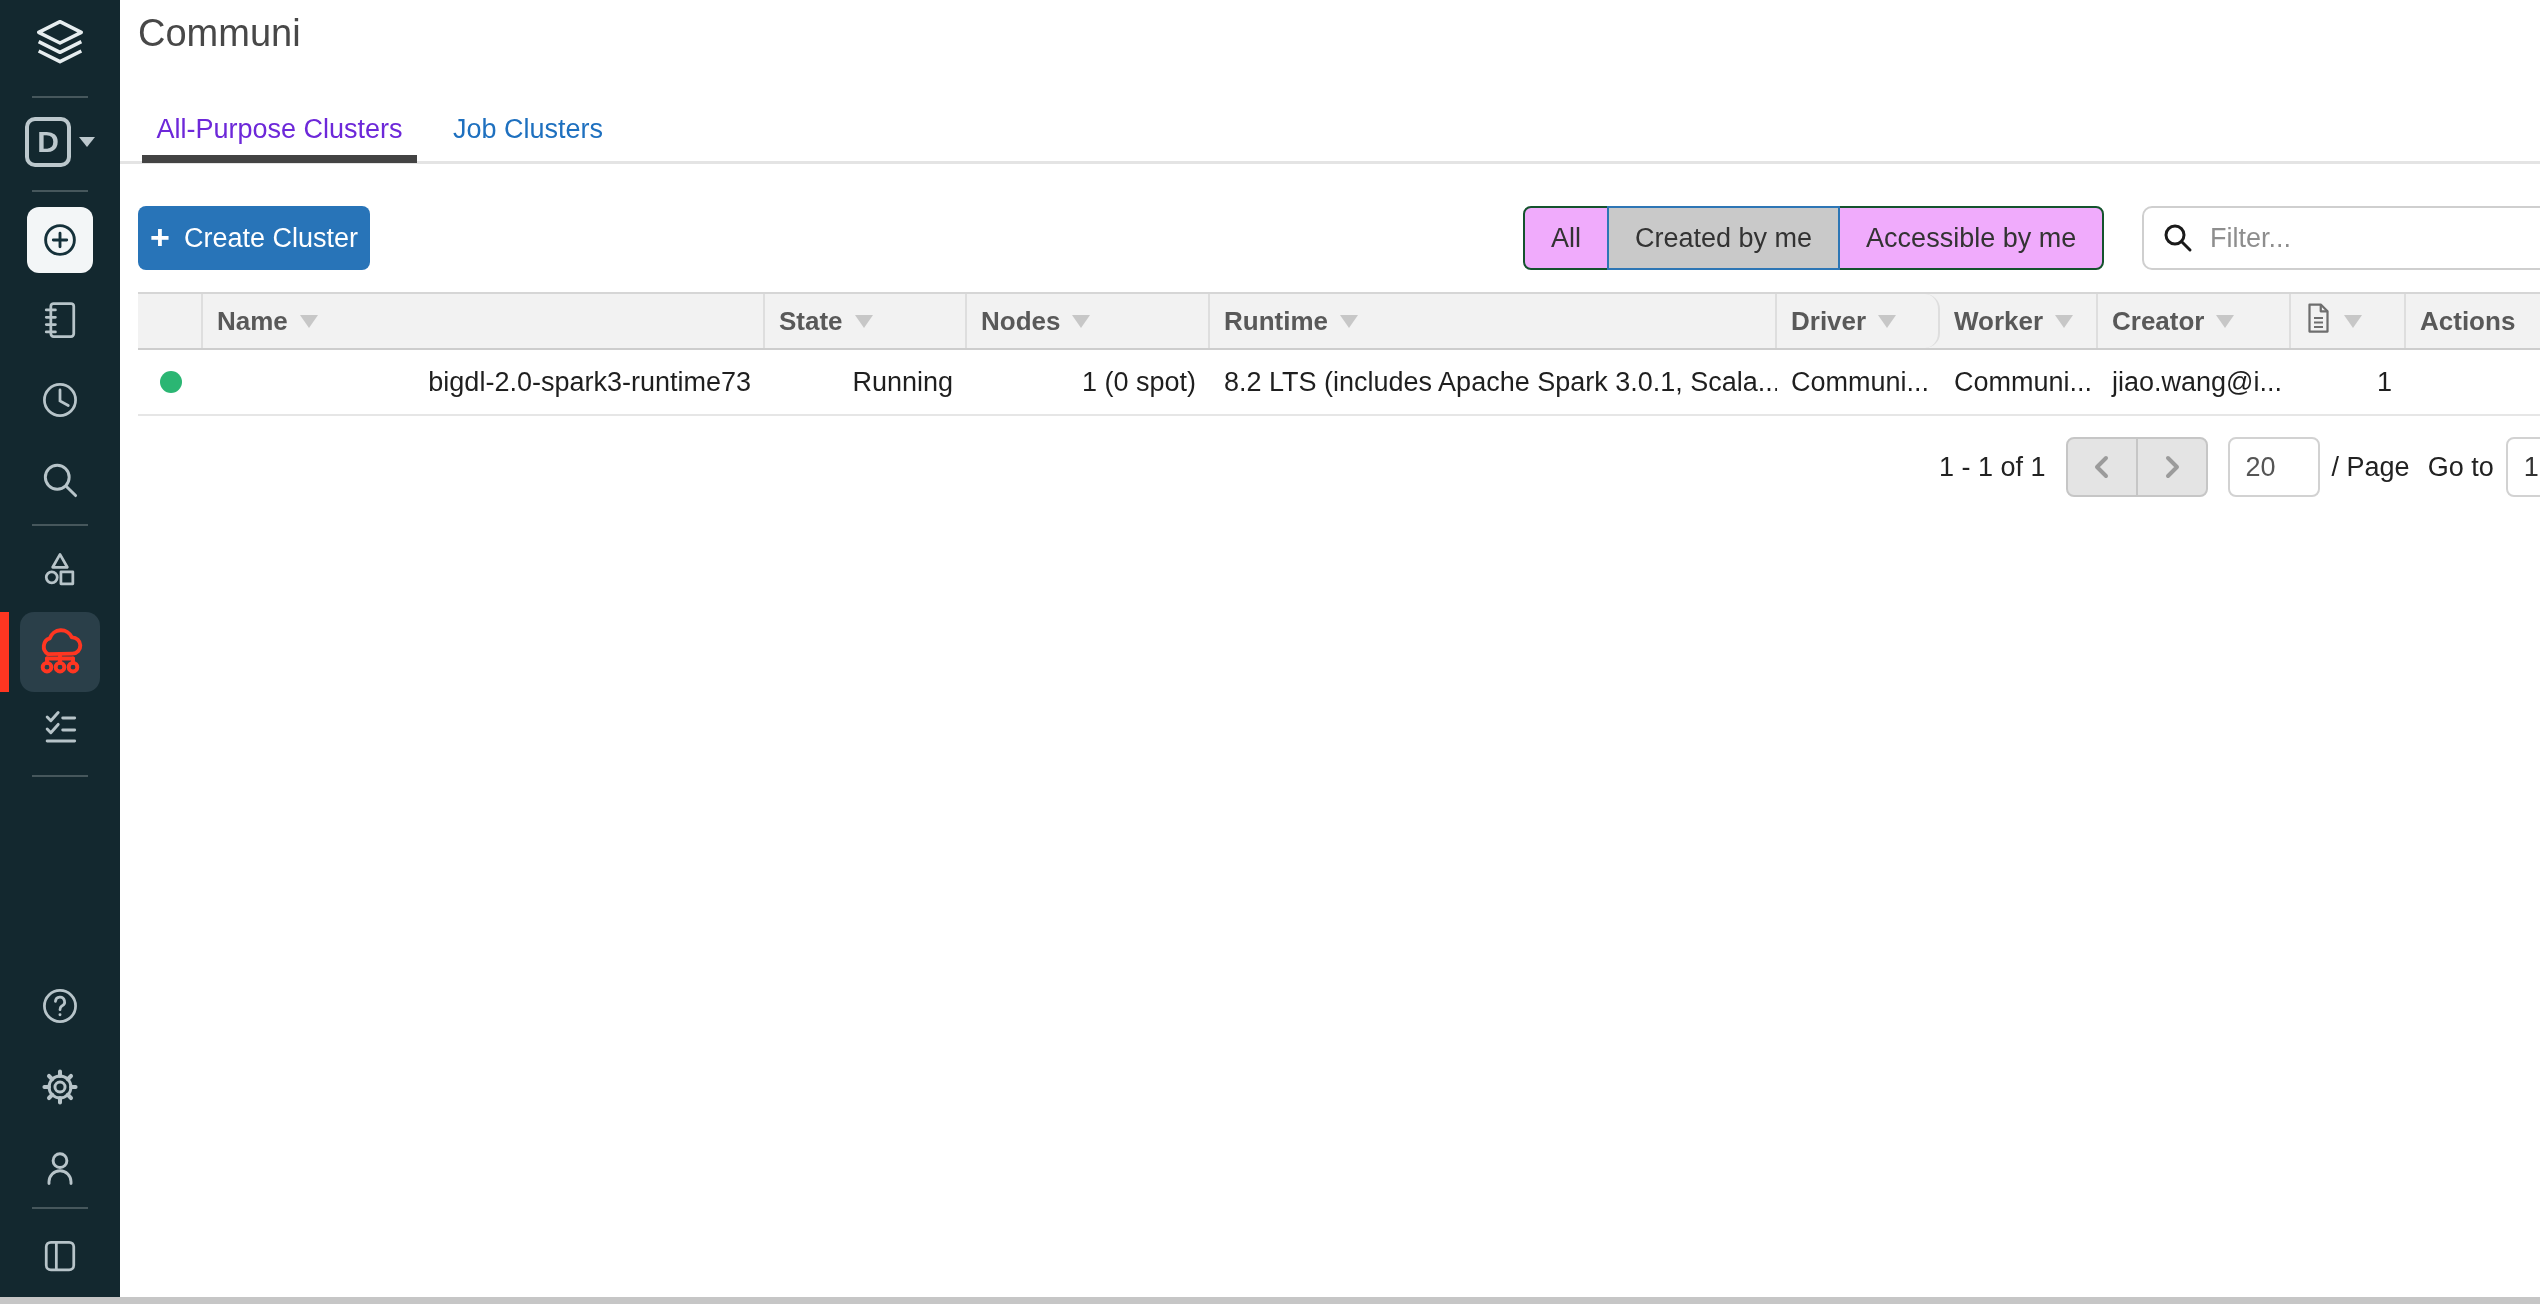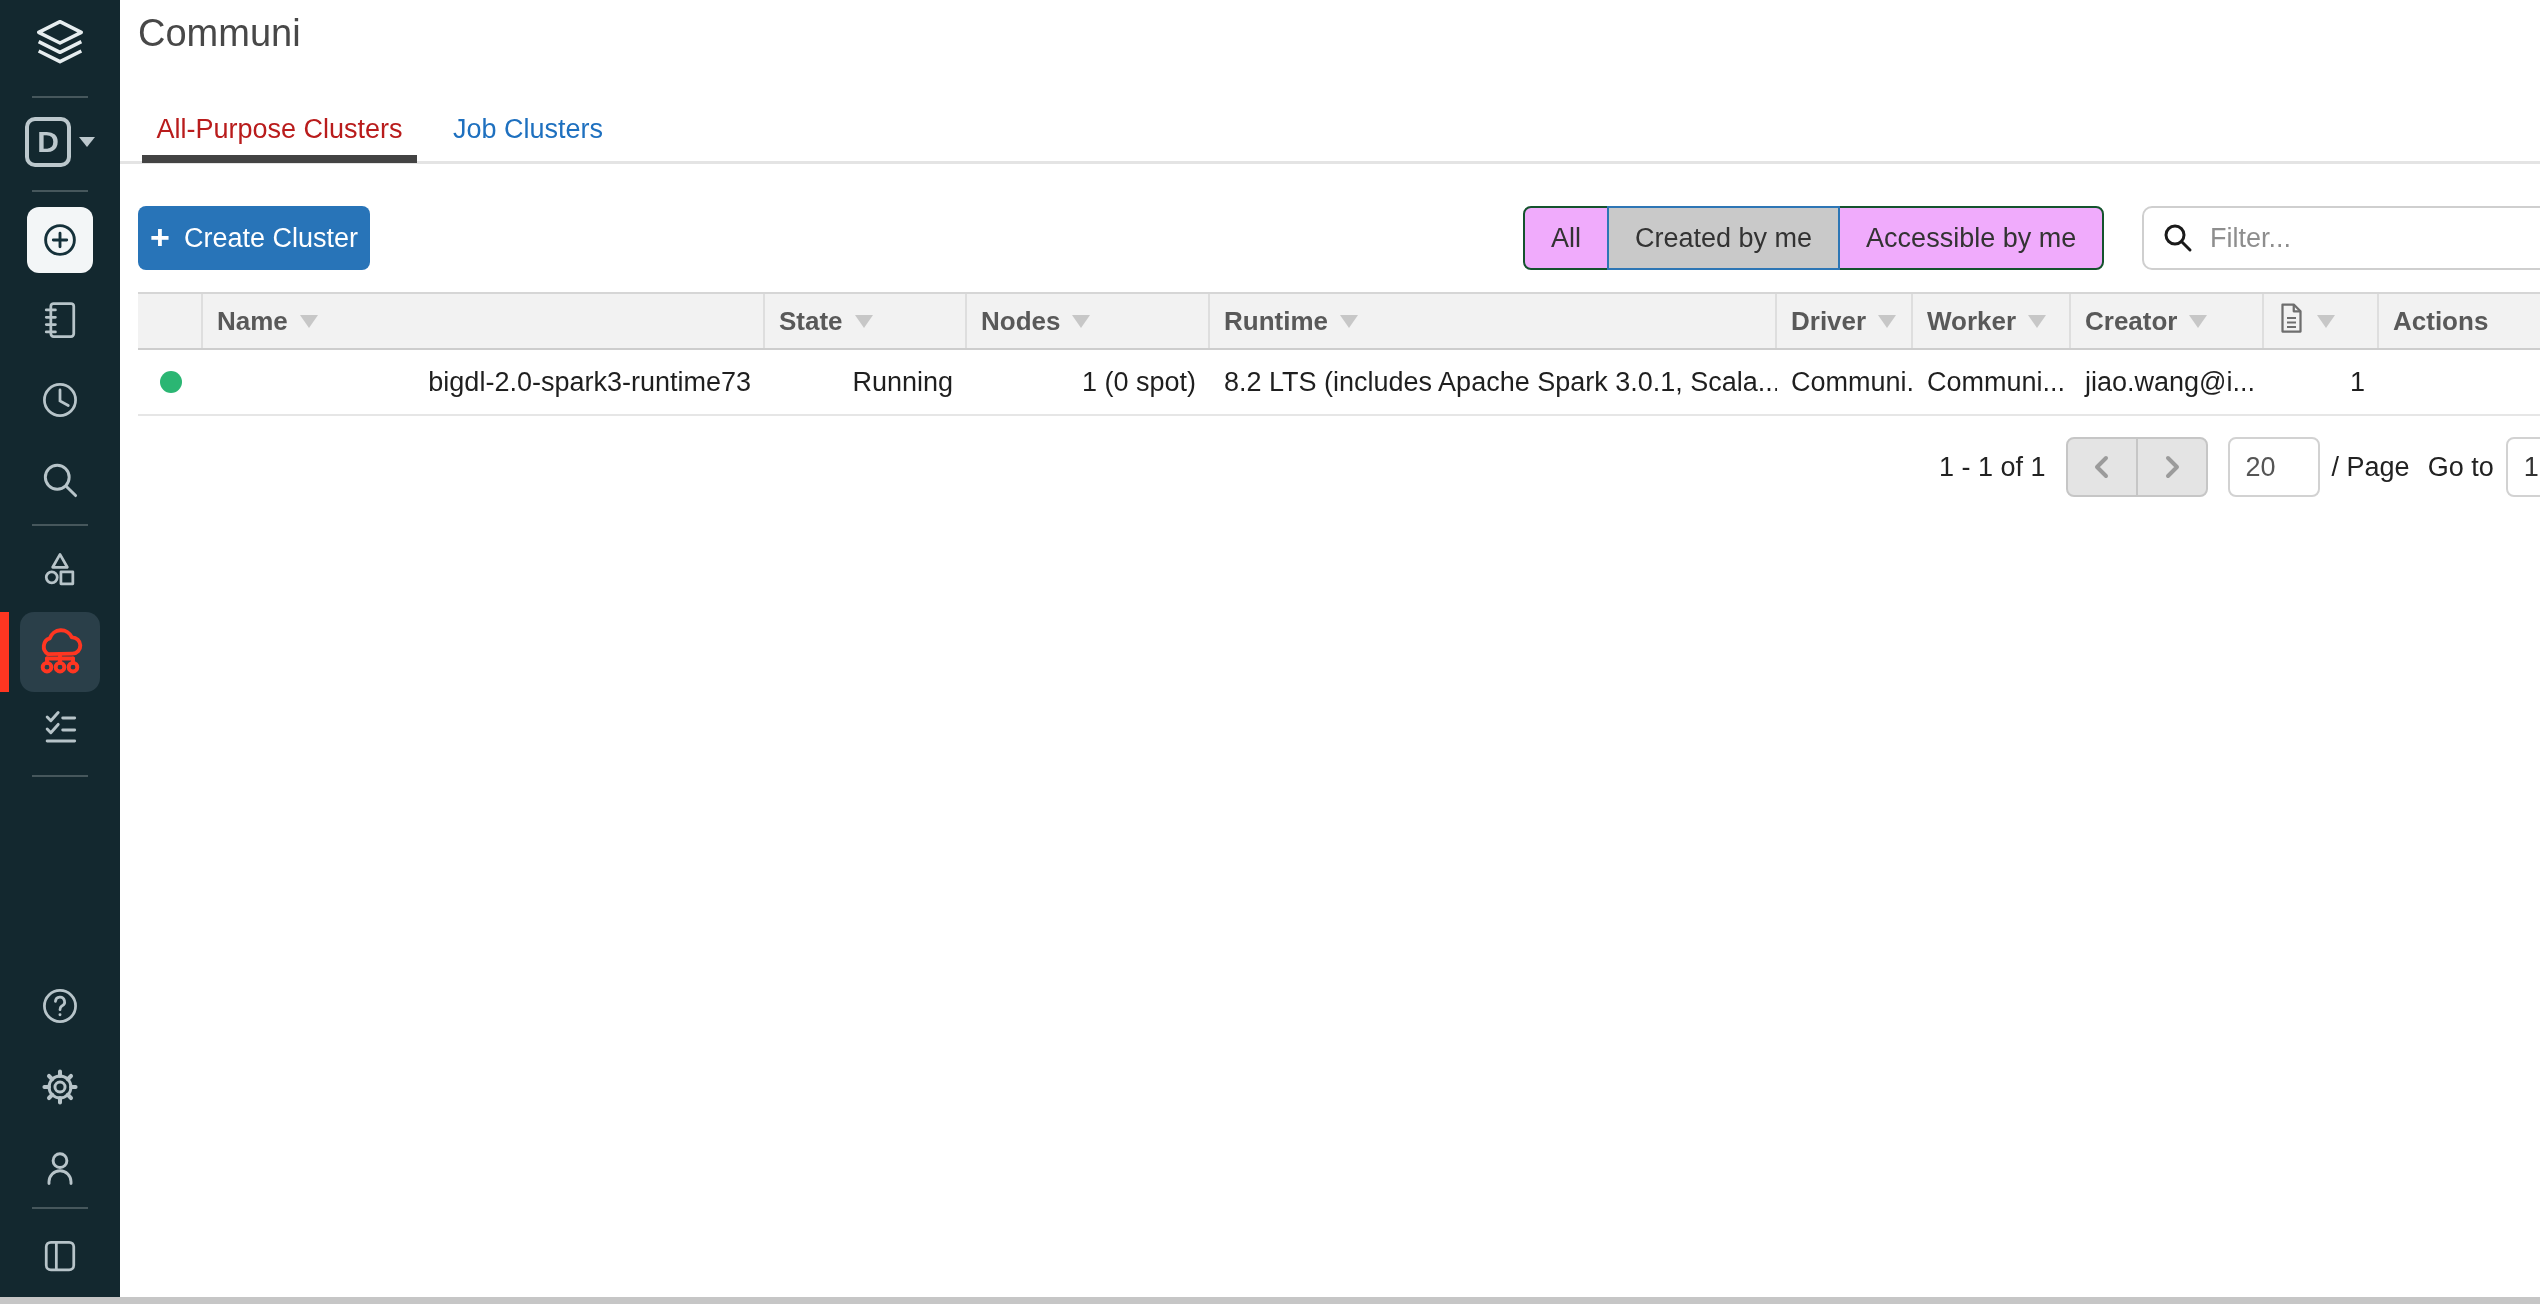--- a/index.html
+++ b/index.html
@@ -21,21 +21,21 @@
   .compute-item { position:absolute; left:20px; top:612px; width:80px; height:80px; background:#2A3F49;
     border-radius:14px; display:flex; align-items:center; justify-content:center; cursor:pointer; }
   .compute-bar { position:absolute; left:0; top:612px; width:9px; height:80px; background:#FF3621; }
 
   
   .main { position:absolute; left:120px; top:0; right:0; height:1304px; background:#fff; }
   .page-title { position:absolute; left:18px; top:12px; font-size:38px; color:#484848; font-weight:400; }
 
   .tabbar { position:absolute; left:0; right:0; top:98px; height:66px; border-bottom:3px solid #e4e4e4; }
   .tab { display:inline-block; padding:0 14px; font-size:27px; line-height:62px; cursor:pointer; position:relative; }
-  .tab.active { color:#b91c1c;text-align:center; }
+  .tab.active { color:#6d28d9;text-align:center; }
   .tab.active::after { content:""; position:absolute; left:0; right:0; bottom:-3px; height:8px; background:#434343; }
   .tab.link { color:#1E70BF; margin-left:18px; }
 
   .toolbar { position:absolute; left:18px; right:0; top:206px; height:64px; }
   .create-btn { position:absolute; left:0; top:0; width:232px; height:64px; background:#2874B8; border:none;
     border-radius:8px; color:#fff; font-size:27px; font-family:inherit; display:flex; align-items:center;
     justify-content:center; gap:14px; cursor:pointer; }
   .create-plus { font-size:34px; font-weight:bold; line-height:1; position:relative; top:-1px; }
   .seg-group { position:absolute; left:1385px; top:0; height:64px; display:flex; }
   .seg-btn { height:64px; padding:0 26px; background:#f0abfc; border:2px solid #14532d; font-size:27px;
@@ -54,21 +54,21 @@
     border-bottom:2px solid #cdcdcd; align-items:stretch; }
   .th { display:flex; align-items:center; gap:12px; padding:0 14px; font-size:26px; font-weight:bold;
     color:#595959; border-right:2px solid #dedede; cursor:pointer; white-space:nowrap; overflow:hidden; }
   .th:last-child { border-right:none; cursor:default; }
   .caret-down { width:0; height:0; border-left:9px solid transparent; border-right:9px solid transparent;
     border-top:13px solid #c7c7c7; flex:none; }
   .trow { display:flex; height:66px; align-items:center; border-bottom:2px solid #e6e6e6; font-size:27px; color:#1f1f1f; }
   .td { padding:0 14px; white-space:nowrap; overflow:hidden;text-align:right; }
   .c0 { width:65px; flex:none; display:flex; justify-content:center; }
   .c1 { width:562px; flex:none; } .c2 { width:202px; flex:none; } .c3 { width:243px; flex:none; }
-  .c4 { width:567px; flex:none; } .c5 { width:136px; flex:none; } .c6 { width:158px; flex:none; }
+  .c4 { width:567px; flex:none; } .c5 { width:163px; flex:none;border-radius:15px; } .c6 { width:158px; flex:none; }
   .c7 { width:193px; flex:none; } .c8 { width:115px; flex:none; } .c9 { flex:1; min-width:230px; }
   .status-dot { width:22px; height:22px; border-radius:50%; background:#2BB673; }
 
   .pagination { position:absolute; left:1819px; top:437px; height:60px; display:flex; align-items:center;
     font-size:27px; color:#222; white-space:nowrap; }
   .pg-range { margin-right:20px; }
   .pg-btns { display:flex; margin-right:20px; }
   .pg-btn { width:72px; height:60px; background:#e4e4e4; border:2px solid #c6c6c6; display:flex;
     align-items:center; justify-content:center; cursor:pointer; }
   .pg-btn.prev { border-radius:8px 0 0 8px; }

